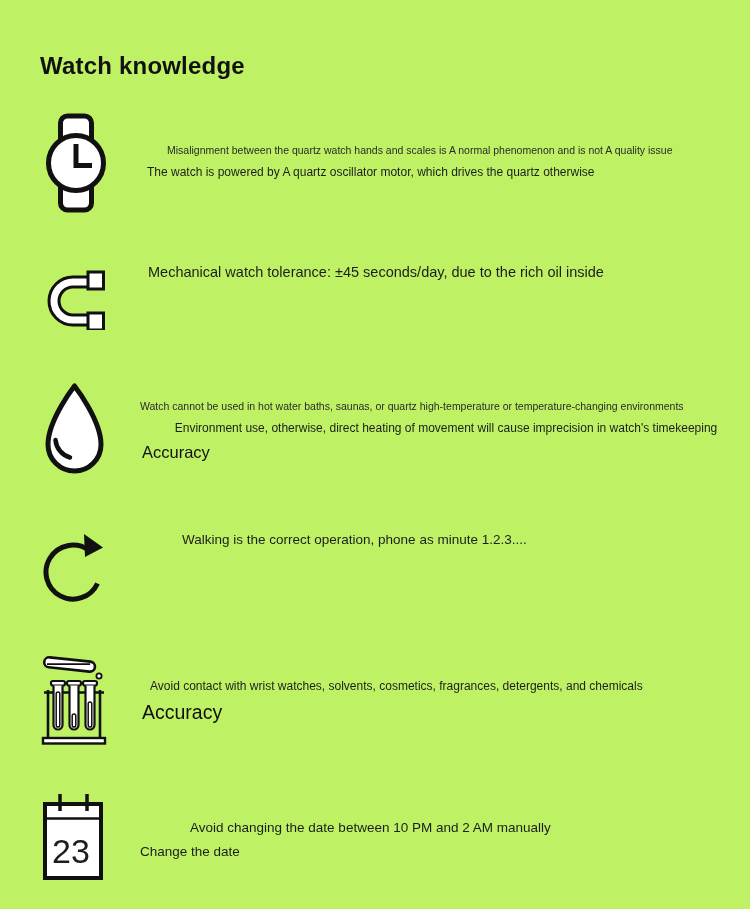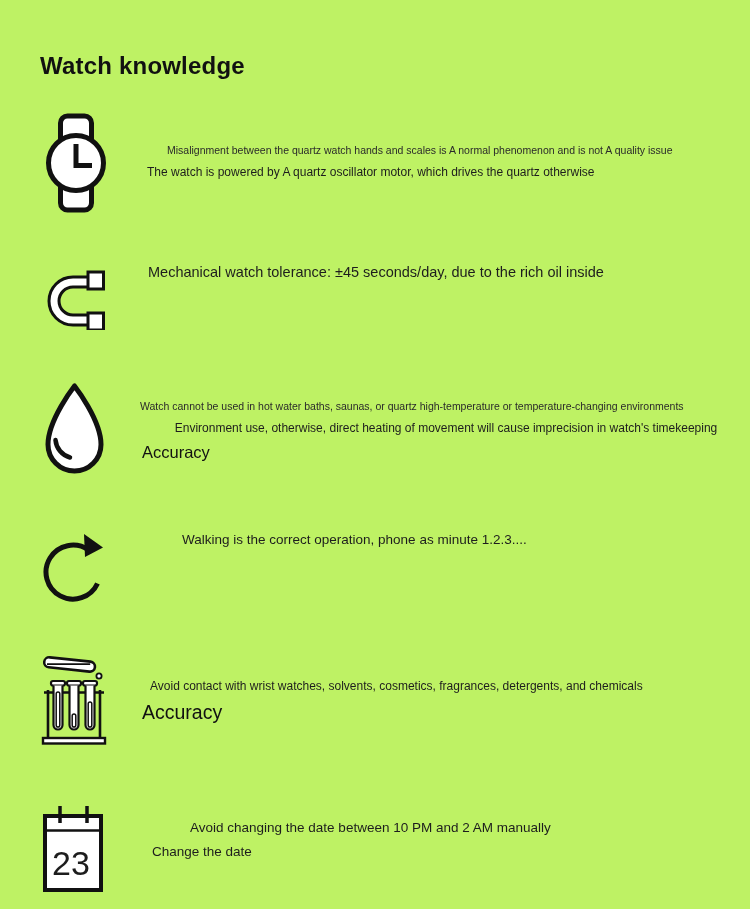--- a/index.html
+++ b/index.html
@@ -22,38 +22,38 @@
   .lg {font-size:14.5px;line-height:19px;margin-bottom:7px;}
   .xl {font-size:16.5px;line-height:21px;color:#111;}
   .xxl{font-size:19.5px;line-height:24px;color:#111;}
 
   
   #s1{top:113px;} #s1 .icon{left:45px;top:0;} #s1 .text{top:31px;}
   #s2{top:263px;} #s2 .icon{left:43px;top:5px;} #s2 .text{top:0;}
   #s3{top:382px;} #s3 .icon{left:42px;top:0;} #s3 .text{top:18px;}
   #s4{top:530px;} #s4 .icon{left:42px;top:0;} #s4 .text{top:1px;}
   #s5{top:650px;} #s5 .icon{left:40px;top:2px;} #s5 .text{top:29px;}
-  #s6{top:788px;} #s6 .icon{left:40px;top:16px;} #s6 .text{top:31px;}
+  #s6{top:788px;} #s6 .icon{left:40px;top:4px;} #s6 .text{top:31px;}
 
   
   #s1 .line:nth-child(1){margin-left:27px;}
   #s1 .line:nth-child(2){margin-left:7px;}
   #s2 .line:nth-child(1){margin-left:8px;}
   #s2 .line:nth-child(2){margin-left:15px;}
   #s2 .line:nth-child(3){margin-left:0;}
   #s3 .line:nth-child(1){margin-left:0;}
   #s3 .line:nth-child(2){margin-left:12px;text-align:center;}
   #s3 .line:nth-child(3){margin-left:2px;}
   #s4 .line:nth-child(1){margin-left:42px;}
   #s4 .line:nth-child(2){margin-left:8px;}
   #s4 .line:nth-child(3){margin-left:10px;}
   #s5 .line:nth-child(1){margin-left:10px;}
   #s5 .line:nth-child(2){margin-left:2px;}
   #s6 .line:nth-child(1){margin-left:50px;}
-  #s6 .line:nth-child(2){margin-left:12px;}
+  #s6 .line:nth-child(2){margin-left:0;}
 
   svg{display:block;}
   .cal-num{font-family:"Liberation Sans","DejaVu Sans",sans-serif;font-weight:400;}
 </style>
 </head>
 <body>
 
 <div id="canvas">
 
   <h1 class="title">Watch knowledge</h1>

